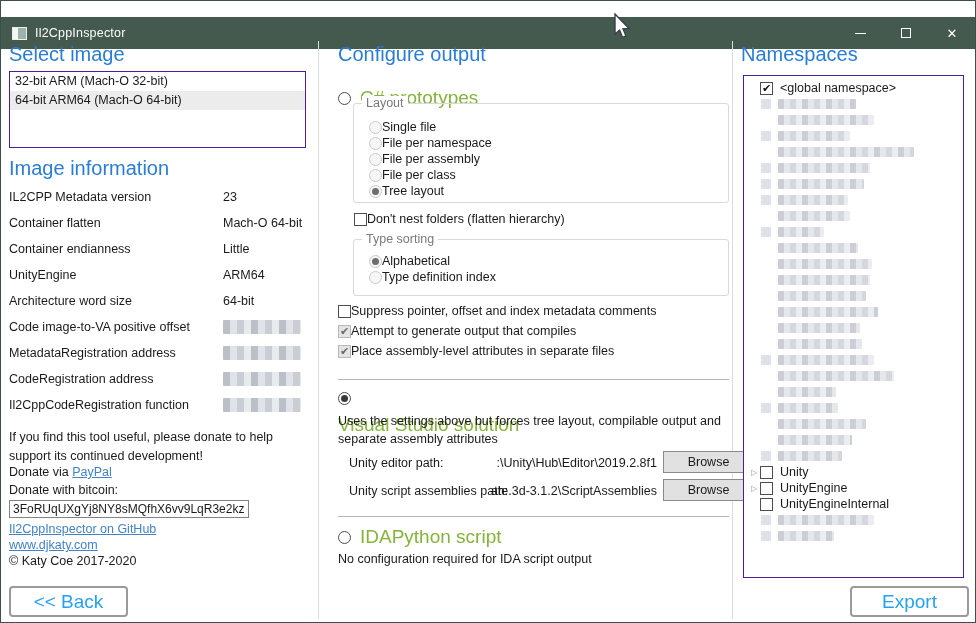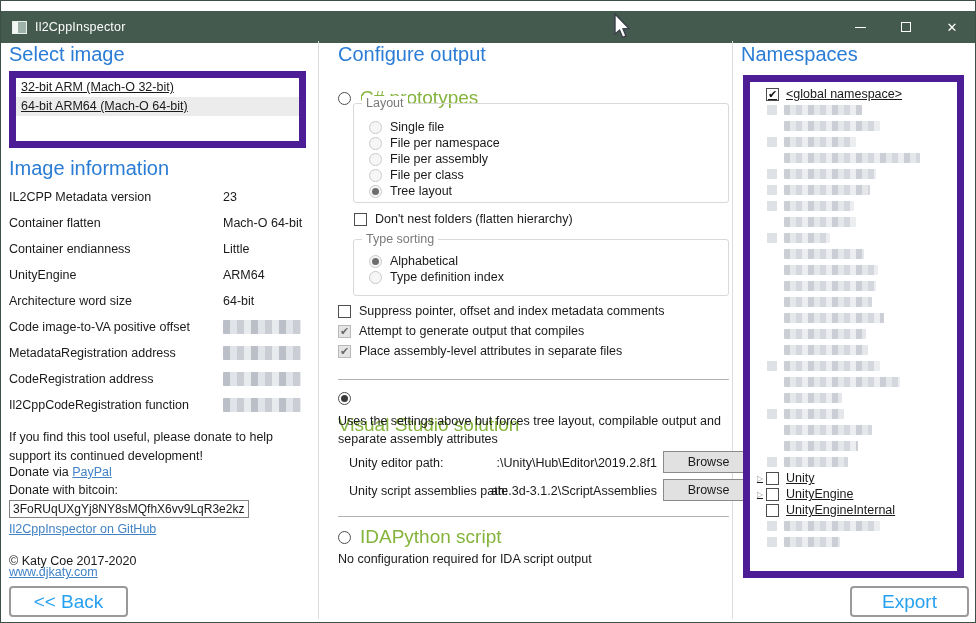--- a/index.html
+++ b/index.html
@@ -4,55 +4,55 @@
 <style>
   * { margin:0; padding:0; box-sizing:border-box; }
   html,body { background:#888; }
   body { font-family:"Liberation Sans", sans-serif; }
   .window {
     position:relative; width:976px; height:623px; background:#fff;
     border:1px solid #3c5047; overflow:hidden;
     font-family:"Liberation Sans", sans-serif; color:#1a1a1a;
   }
   
-  .titlebar { position:absolute; left:0; top:10px; right:0; height:32px; background:#455a4f; display:flex; align-items:center; color:#fff; }
+  .titlebar { position:absolute; left:0; top:16px; right:0; height:32px; background:#455a4f; display:flex; align-items:center; color:#fff; }
   .app-icon { width:15px; height:13px; margin:0 8px 0 11px; border:1px solid #e9efec; background:linear-gradient(90deg,#f2f6f4 0 5px,#9db3a9 5px); }
   .title-text { font-size:12.5px; color:#fdfdfd; letter-spacing:.2px; }
   .win-btns { margin-left:auto; display:flex; height:100%; }
   .win-btn { width:46px; height:100%; display:flex; align-items:center; justify-content:center; color:#fff; font-size:13px; cursor:default; }
   .glyph-min { width:11px; border-top:1px solid #fff; display:inline-block; }
   .glyph-max { width:10px; height:10px; border:1px solid #fff; display:inline-block; }
   
   .vsep { position:absolute; width:1px; top:40px; height:578px; background:#dcdcdc; }
   .h-blue { position:absolute; font-size:20px; color:#2a7cd4; white-space:nowrap; }
   .h-green { font-size:19px; color:#85b43c; white-space:nowrap; }
   .small { font-size:12.5px; color:#1a1a1a; }
   a.lnk { color:#4183c4; text-decoration:underline; font-size:12.5px; cursor:pointer; }
   
-  .listbox { position:absolute; border:7px solid #4c1d95; background:#fff;text-decoration:underline; }
+  .listbox { position:absolute; border:1px solid #4c1d95; background:#fff; }
   .lb-item { height:19px; line-height:19px; padding-left:5px; font-size:12.5px; white-space:nowrap; }
   .lb-item.sel { background:#ececec; }
   .info-row { position:absolute; left:8px; height:20px; width:300px; }
   .info-row .lbl { position:absolute; left:0; top:0; font-size:12.5px; white-space:nowrap; }
   .info-row .val { position:absolute; left:214px; top:0; font-size:12.5px; white-space:nowrap; }
   .redacted-bar { display:inline-block; width:78px; height:14px; border-radius:1px; opacity:.6; filter:blur(.6px);
     background:repeating-linear-gradient(90deg,#8f96a2 0 7px,#cdd2da 7px 14px,#a7aeb9 14px 21px,#dadee4 21px 28px),
                repeating-linear-gradient(0deg,rgba(255,255,255,.35) 0 7px, rgba(120,128,140,.35) 7px 14px); }
   .textbox { position:absolute; border:1px solid #828282; background:#fff; font-size:12px; font-family:"Liberation Sans",sans-serif; padding:0 3px; color:#1a1a1a; }
   .big-btn { position:absolute; width:119px; height:31px; background:#fff; border:2px solid #9a9a9a; border-radius:4px;
     color:#28a0f0; font-size:19px; display:flex; align-items:center; justify-content:center; cursor:pointer; white-space:nowrap; }
   
   .radio { width:13px; height:13px; border-radius:50%; border:1px solid #4d4d4d; background:#fff; display:inline-block; position:relative; flex:none; }
   .radio.sel::after { content:""; position:absolute; left:2px; top:2px; width:7px; height:7px; border-radius:50%; background:#3a3a3a; }
   .radio.dis { border-color:#c9c9c9; background:#f6f6f6; }
   .radio.dis.sel::after { background:#6e6e6e; }
   .cb { width:13px; height:13px; border:1px solid #4d4d4d; background:#fff; display:inline-block; position:relative; flex:none;
         font-size:11px; line-height:11px; text-align:center; color:#1a1a1a; }
   .cb.dis-checked { border-color:#b9b9b9; background:#e4e4e4; color:#6b6b6b; }
-  .opt-row { display:flex; align-items:center; gap:8px; height:16px; font-size:12.5px; }
+  .opt-row { display:flex; align-items:center; height:16px; font-size:12.5px; }
   .group { position:absolute; border:1px solid #d9d9d9; border-radius:3px; }
   .group-title { position:absolute; top:-8px; left:8px; background:#fff; padding:0 4px; font-size:12.5px; color:#7a7a7a; }
   .sep { position:absolute; height:1px; background:#b3b3b3; }
   .browse-btn { position:absolute; width:91px; height:22px; background:#e1e1e1; border:1px solid #8b8b8b; font-size:12.5px;
     display:flex; align-items:center; justify-content:center; cursor:pointer; color:#1a1a1a; }
   .radio-head { position:absolute; display:flex; align-items:flex-start; gap:9px; }
   .radio-head .radio { margin-top:5px; }
   
   .ns-row { height:16px; display:flex; align-items:center; padding-left:4px; font-size:12.5px; white-space:nowrap; }
   .ns-exp { width:12px; font-size:8px; color:#9a9a9a; flex:none; text-align:center; }
@@ -137,21 +137,21 @@
   </div>
 
   <div class="small" style="position:absolute; left:8px; top:427px; width:302px; line-height:18.5px;">If you find this tool useful, please donate to help support its continued development!</div>
   <div class="small" style="position:absolute; left:8px; top:464px;">
     <span>Donate via </span><a class="lnk">PayPal</a>
   </div>
   <div class="small" style="position:absolute; left:8px; top:482px;">Donate with bitcoin:</div>
   <input class="textbox" style="left: 8px; top: 499px; width: 240px; height: 18px;" value="3FoRUqUXgYj8NY8sMQfhX6vv9LqR3e2kzz">
 
   <a class="lnk" style="position:absolute; left:8px; top:521px;">Il2CppInspector on GitHub</a>
-  <a class="lnk" style="position:absolute; left:8px; top:537px;margin-top:27px;">www.djkaty.com</a>
+  <a class="lnk" style="position:absolute; left:8px; top:537px;">www.djkaty.com</a>
   <div class="small" style="position:absolute; left:8px; top:553px;">© Katy Coe 2017-2020</div>
 
   <div class="big-btn" style="left:8px; top:585px;">&lt;&lt; Back</div>
 
   <div class="h-blue" style="left:337px; top:42px;">Configure output</div>
 
   <div class="radio-head" style="left:337px; top:86px;">
     <span class="radio"></span>
     <span class="h-green">C# prototypes</span>
   </div>

